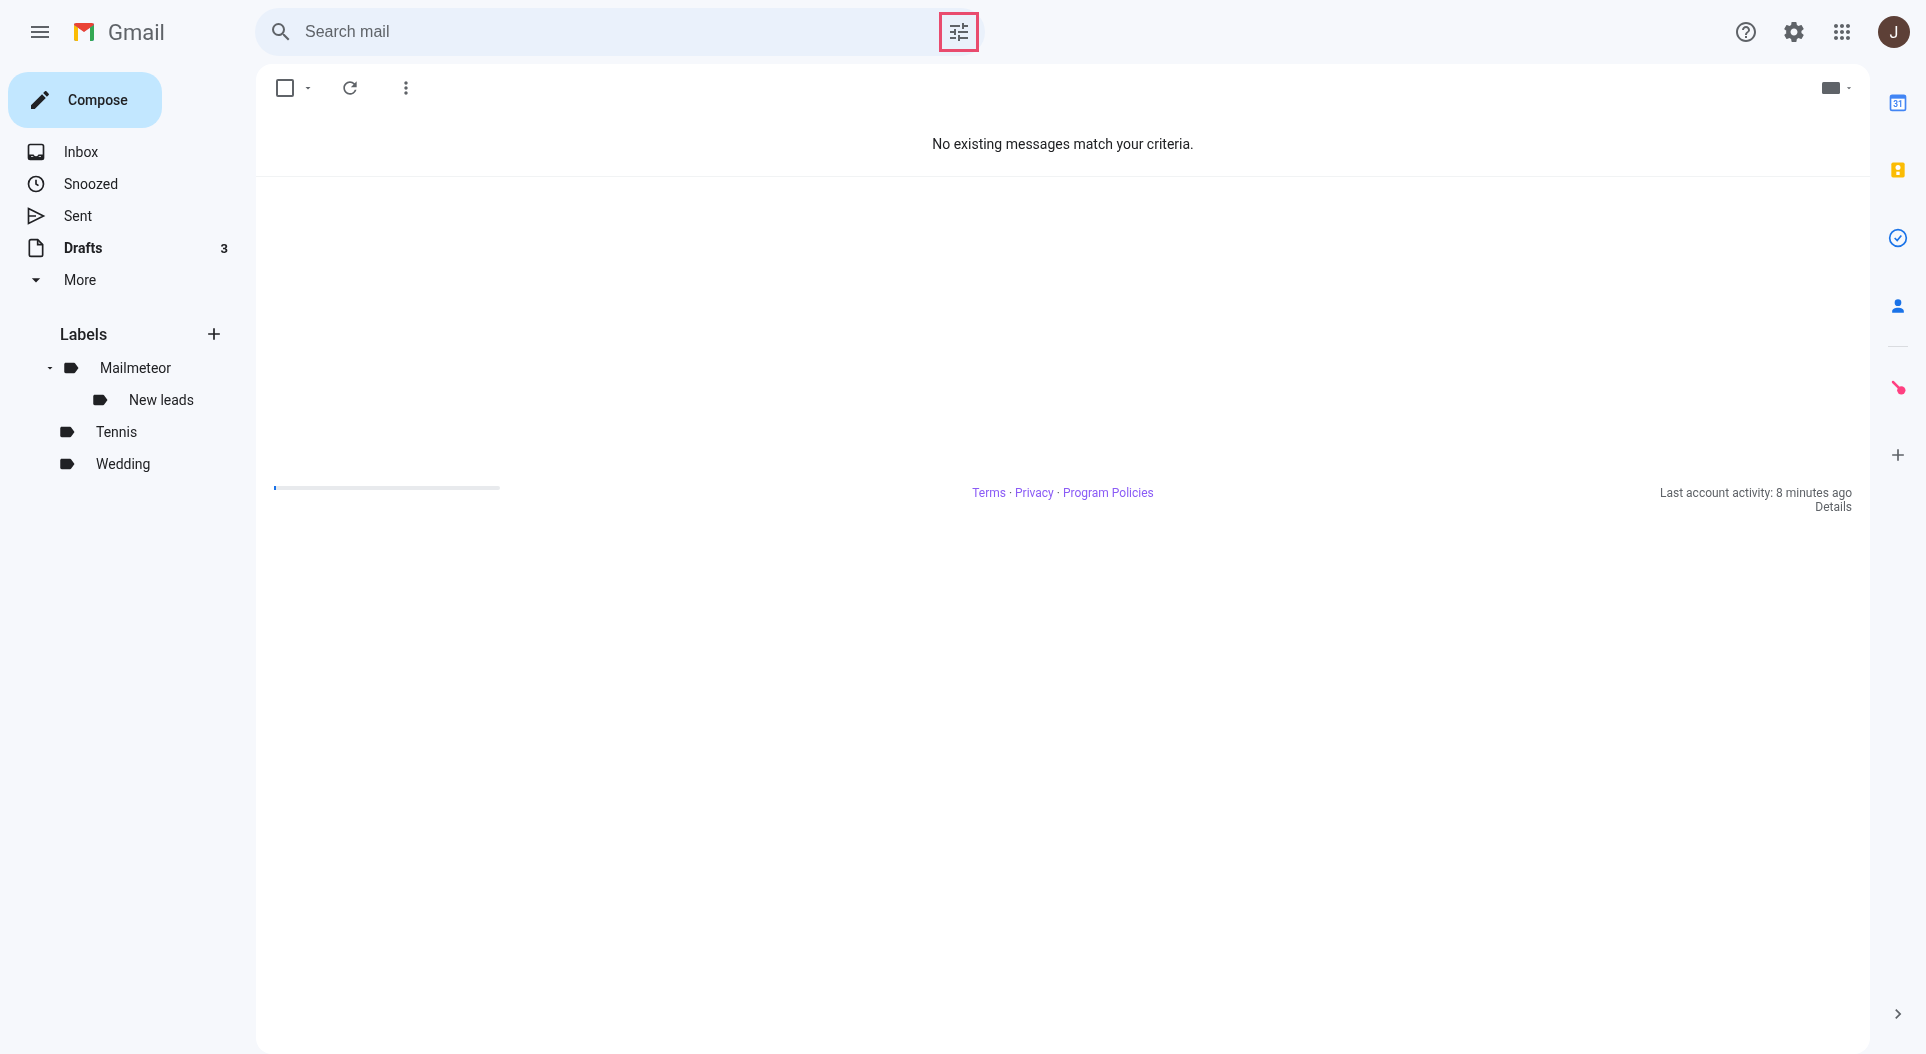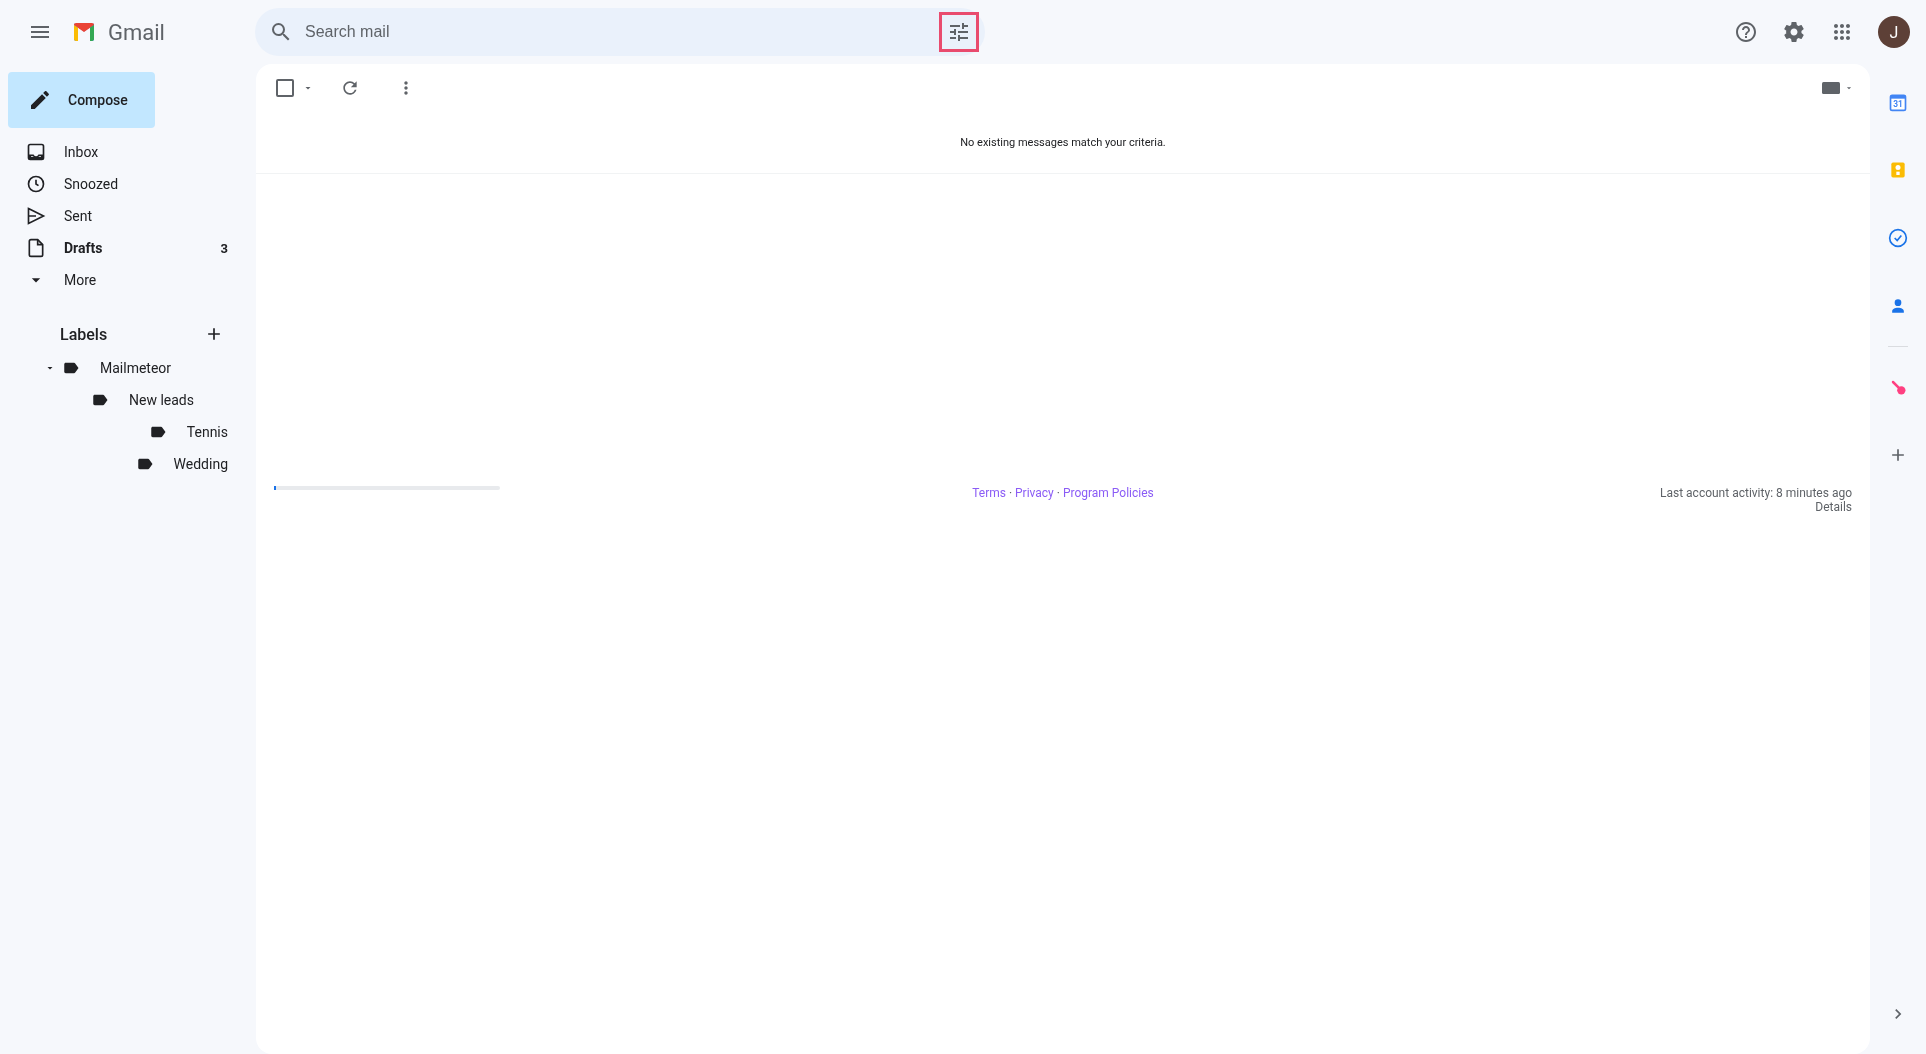--- a/index.html
+++ b/index.html
@@ -122,23 +122,23 @@
     
     .sidebar {
       width: 256px;
       padding: 8px 0;
       flex-shrink: 0;
     }
     .compose-btn {
       display: flex;
       align-items: center;
       height: 56px;
-      padding: 0 27px 0 20px;
+      padding: 0 34px 0 20px;
       margin: 0 0 8px 8px;
-      border-radius: 4px;
+      border-radius: 20px;
       background: #c2e7ff;
       cursor: pointer;
       font-size: 14px;
       font-weight: 500;
       width: fit-content;
     }
     .compose-btn svg { margin-right: 16px; }
     
     .nav-item {
       display: flex;
@@ -186,21 +186,21 @@
       height: 32px;
       padding: 0 12px 0 10px;
       border-radius: 0 16px 16px 0;
       margin-right: 16px;
       cursor: pointer;
       font-size: 14px;
     }
     .label-item.nested { padding-left: 57px; }
     .label-item .expand-arrow { width: 16px; margin-right: 2px; display: flex; align-items: center; }
     .label-item .label-icon { margin-right: 18px; width: 20px; display: flex; align-items: center; }
-    .label-item.noexpand { padding-left: 24px; justify-content: flex-end; }
+    .label-item.noexpand { padding-left: 24px; }
     
     
     .content {
       flex: 1;
       background: white;
       border-radius: 16px;
       margin-right: 56px;
       display: flex;
       flex-direction: column;
       overflow: hidden;
@@ -255,21 +255,21 @@
     .keyboard-btn {
       display: flex;
       align-items: center;
       cursor: pointer;
       gap: 4px;
     }
     
     .empty-message {
       text-align: center;
       padding: 24px 0;
-      font-size: 11px;
+      font-size: 14px;
       color: #202124;
       border-bottom: 1px solid #f1f3f4;
     }
     
     .footer {
       display: flex;
       padding: 36px 18px 20px 18px;
       font-size: 12px;
       color: #5f6368;
       margin-top: auto;

